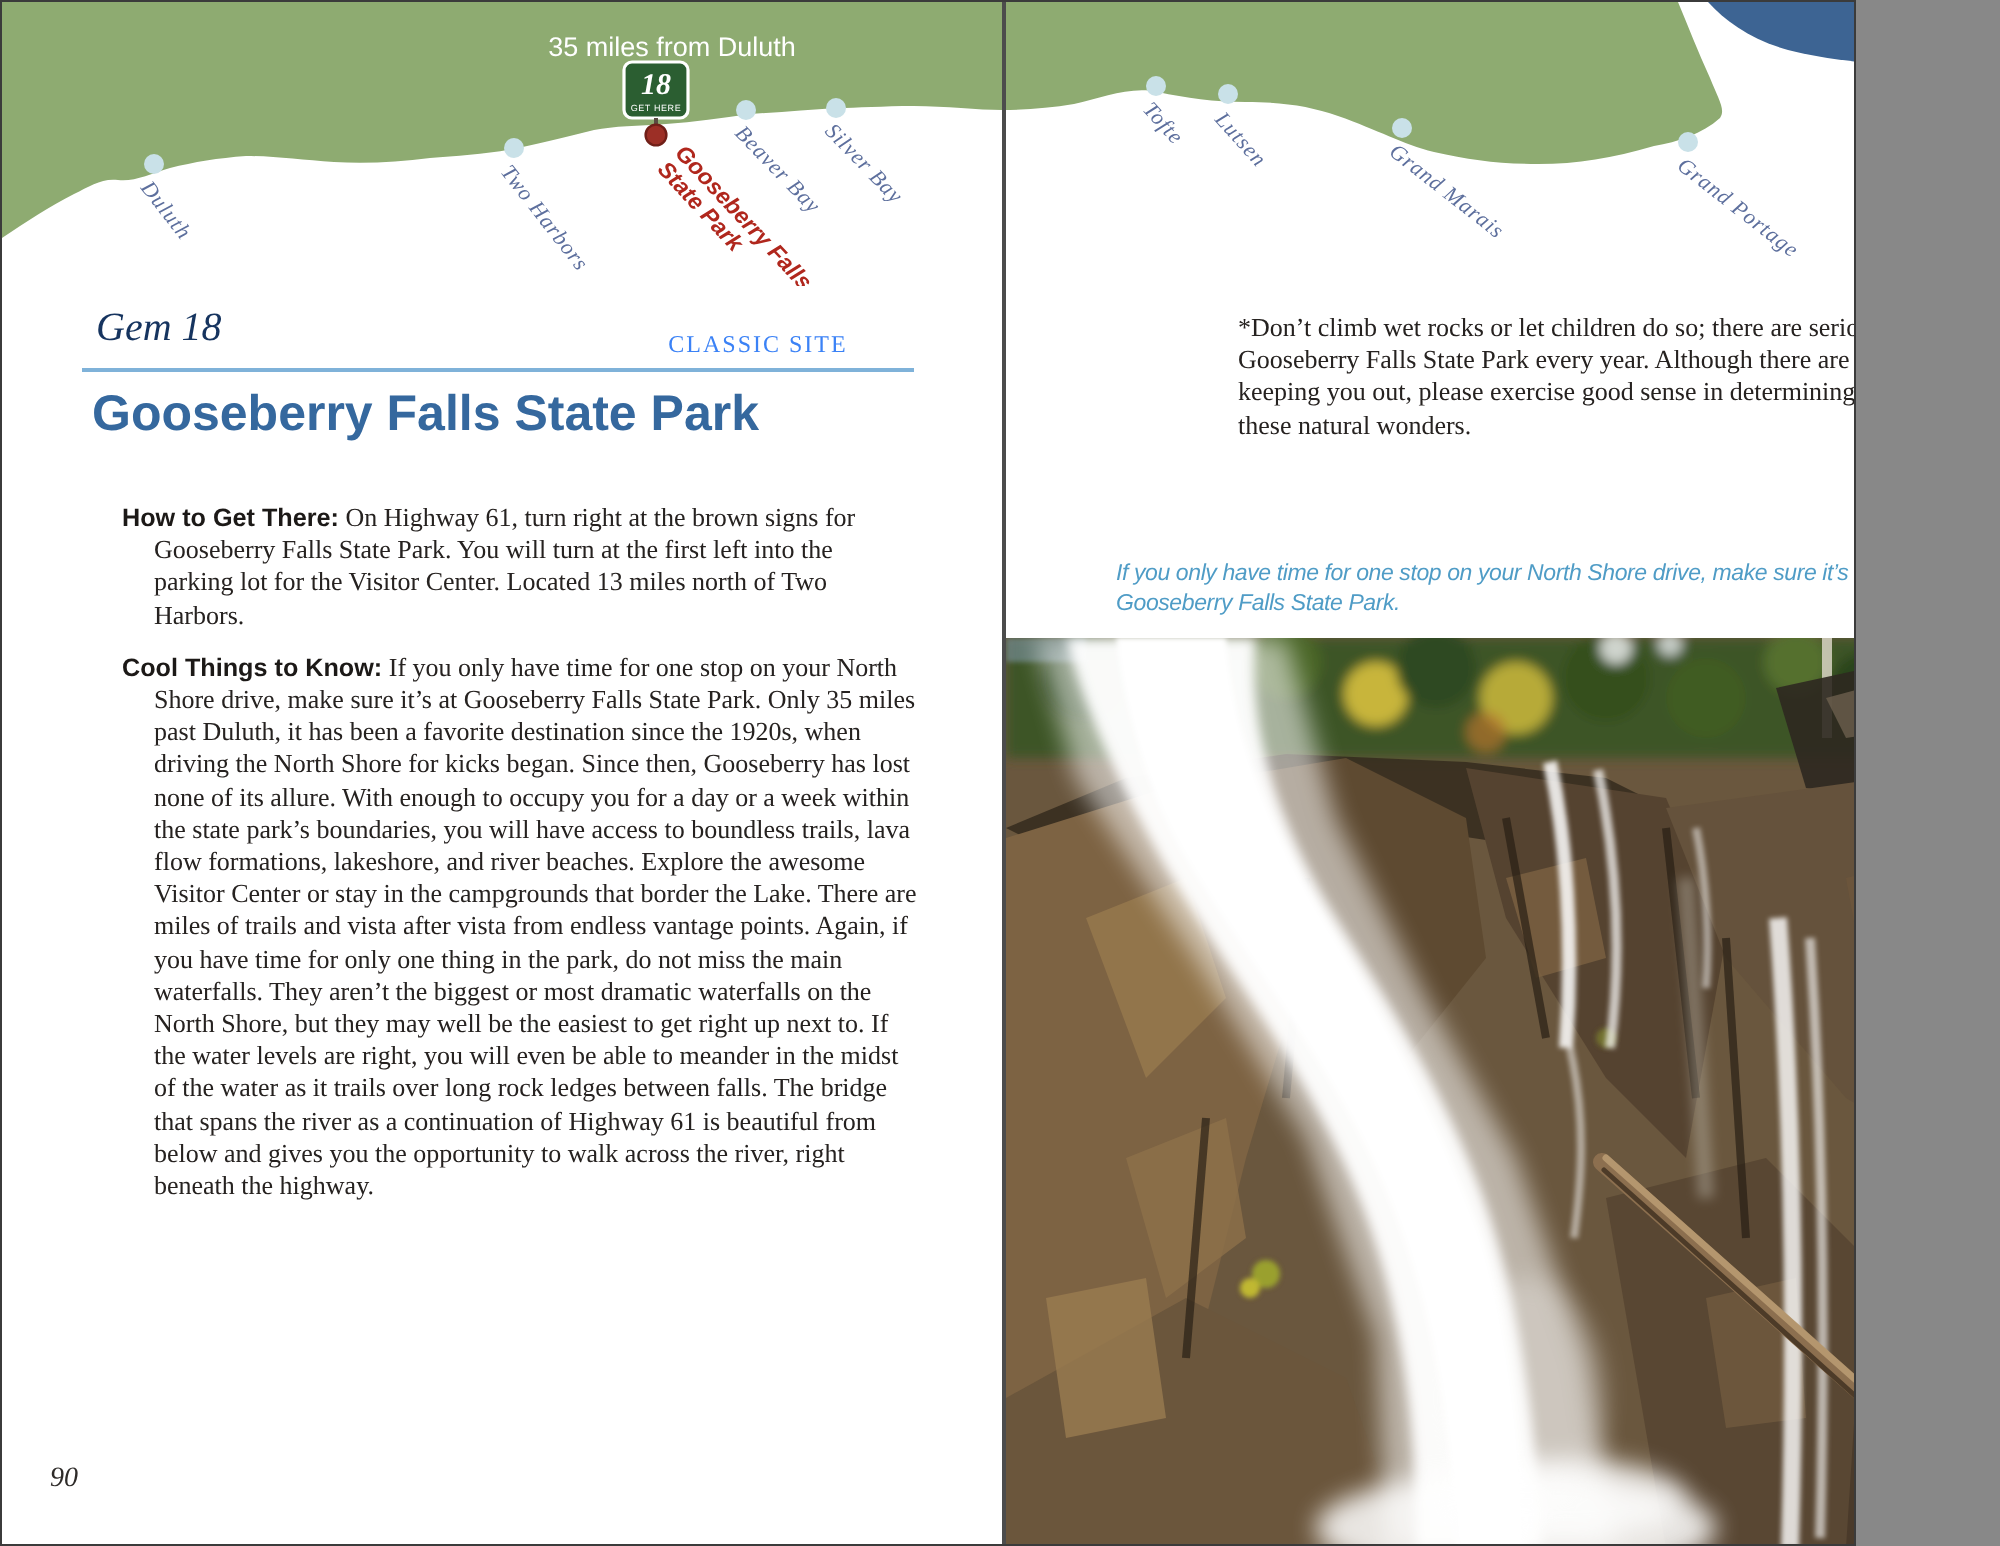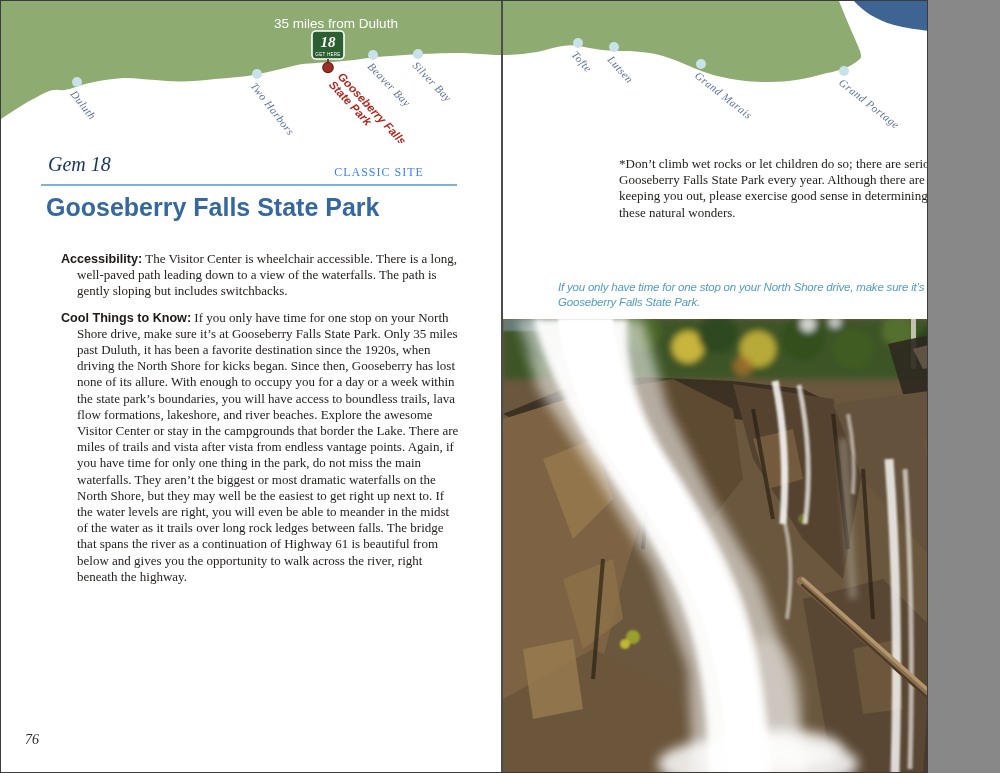--- a/index.html
+++ b/index.html
@@ -99,25 +99,25 @@
     <text class="map-town-label" transform="translate(693,76) rotate(38)">Grand Marais</text>
     <text class="map-town-label" transform="translate(837,83) rotate(38)">Grand Portage</text>
   </svg>
 
   <div class="gem-heading">Gem 18</div>
   <div class="classic-badge">CLASSIC SITE</div>
   <div class="head-rule"></div>
   <div class="park-title">Gooseberry Falls State Park</div>
 
   <div class="body-block">
-    <p><b>Accessibility:</b> <span>The Visitor Center is wheelchair accessible. There is a long, well-paved path leading down to a view of the waterfalls. The path is gently sloping but includes switchbacks.</span></p>
+    <p><b>How to Get There:</b> <span>On Highway 61, turn right at the brown signs for Gooseberry Falls State Park. You will turn at the first left into the parking lot for the Visitor Center. Located 13 miles north of Two Harbors.</span></p>
     <p><b>Cool Things to Know:</b> <span>If you only have time for one stop on your North Shore drive, make sure it’s at Gooseberry Falls State Park. Only 35 miles past Duluth, it has been a favorite destination since the 1920s, when driving the North Shore for kicks began. Since then, Gooseberry has lost none of its allure. With enough to occupy you for a day or a week within the state park’s boundaries, you will have access to boundless trails, lava flow formations, lakeshore, and river beaches. Explore the awesome Visitor Center or stay in the campgrounds that border the Lake. There are miles of trails and vista after vista from endless vantage points. Again, if you have time for only one thing in the park, do not miss the main waterfalls. They aren’t the biggest or most dramatic waterfalls on the North Shore, but they may well be the easiest to get right up next to. If the water levels are right, you will even be able to meander in the midst of the water as it trails over long rock ledges between falls. The bridge that spans the river as a continuation of Highway 61 is beautiful from below and gives you the opportunity to walk across the river, right beneath the highway.</span></p>
   </div>
 
-  <div class="page-number">76</div>
+  <div class="page-number">90</div>
 
   <div class="warning-note">*Don’t climb wet rocks or let children do so; there are serious injuries in Gooseberry Falls State Park every year. Although there are no fences keeping you out, please exercise good sense in determining safe use of these natural wonders.</div>
   <div class="pull-quote">If you only have time for one stop on your North Shore drive, make sure it’s at Gooseberry Falls State Park.</div>
 
   <svg class="photo-svg" width="498" height="455" viewBox="0 0 498 455">
     <defs>
       <filter id="b1" x="-30%" y="-30%" width="160%" height="160%">
           <feGaussianBlur stdDeviation="1.2"></feGaussianBlur>
         </filter>
       <filter id="b3" x="-30%" y="-30%" width="160%" height="160%">

